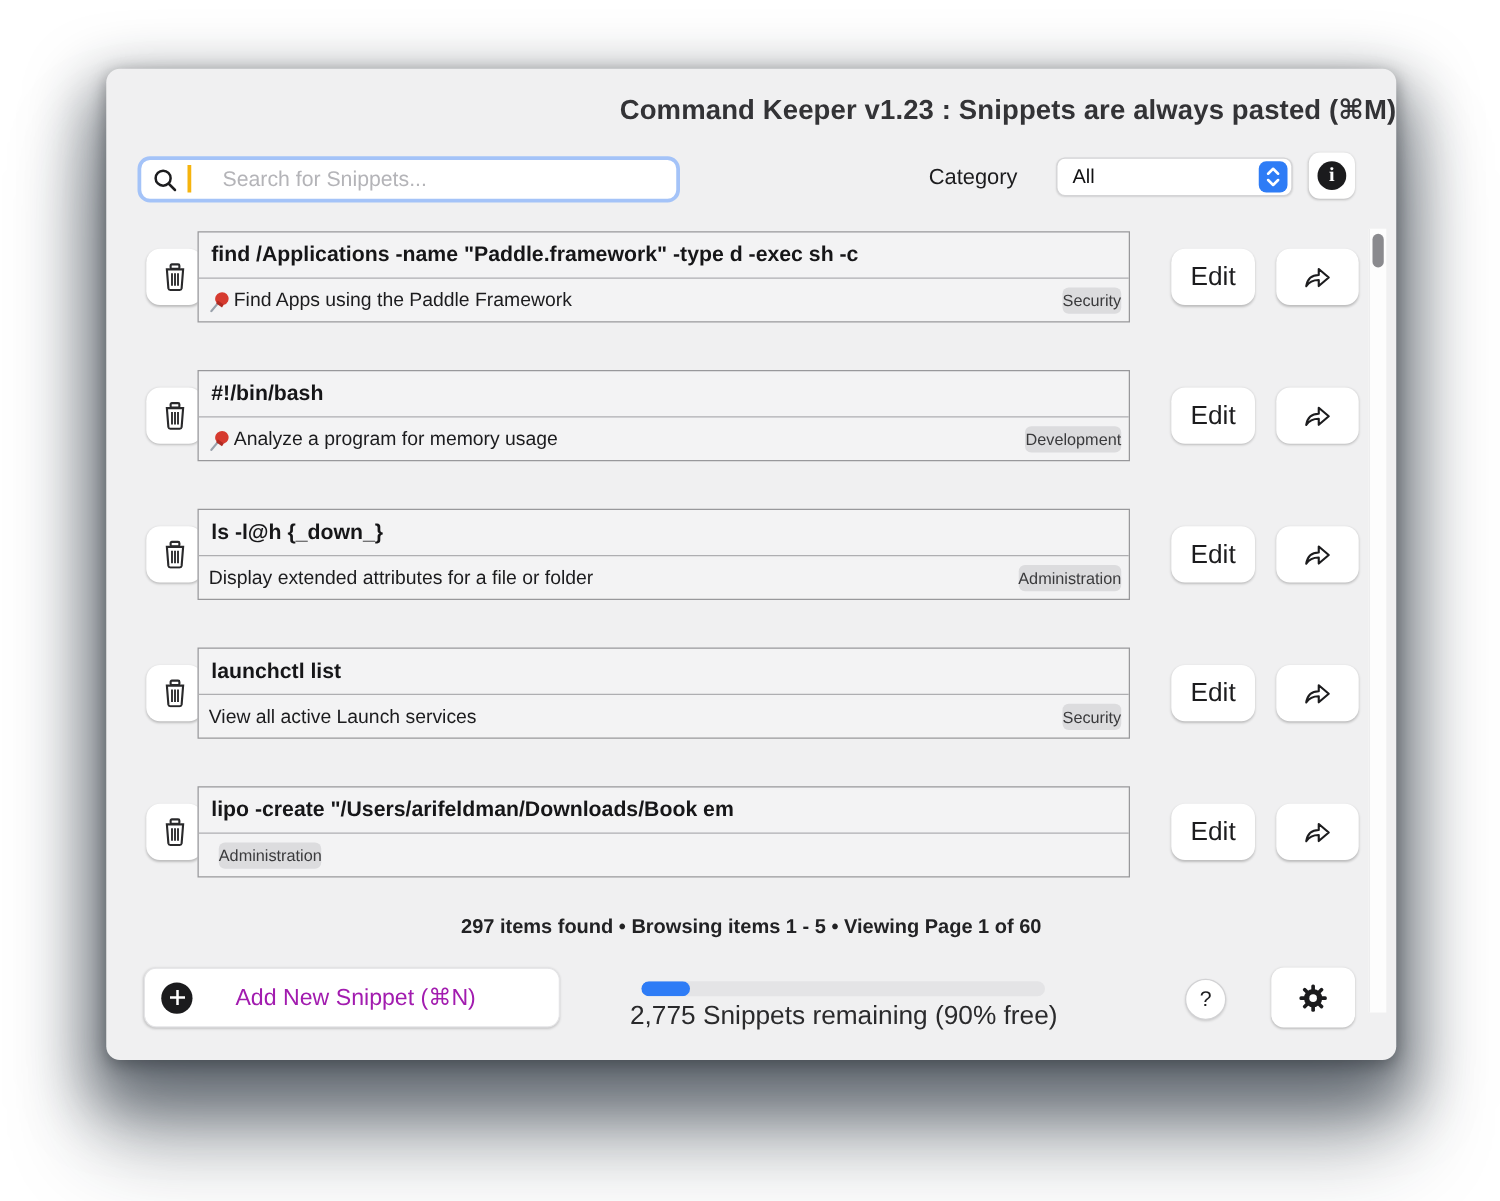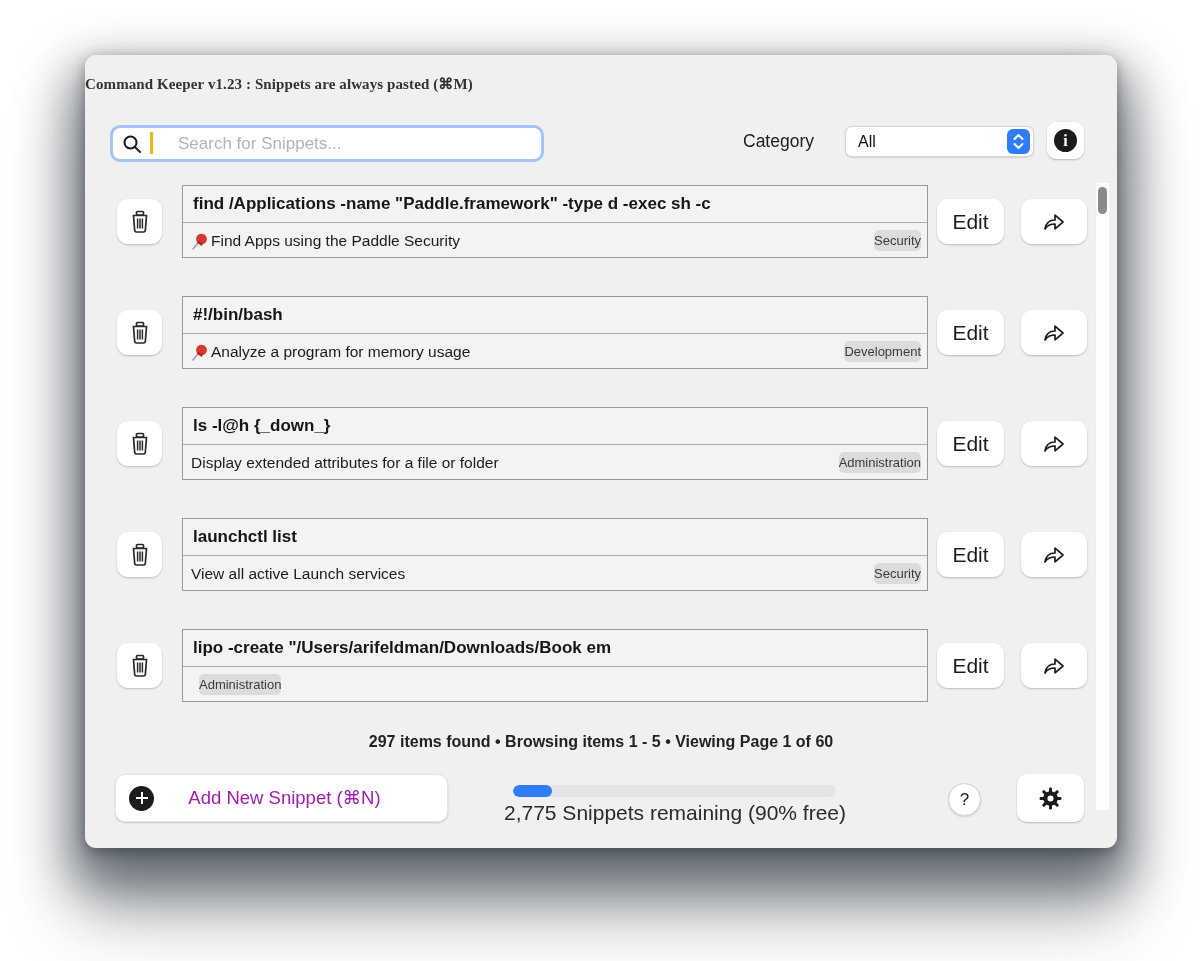--- a/index.html
+++ b/index.html
@@ -6,22 +6,22 @@
   html,body { width:1200px; height:961px; background:#ffffff; overflow:hidden;
     font-family:"Liberation Sans","DejaVu Sans",sans-serif; }
 
   .window {
     position:absolute; left:85px; top:55px; width:1032px; height:793px;
     background:#f0f0f1; border-radius:11px;
     box-shadow:0 24px 48px 14px rgba(22,32,44,.50), 0 4px 14px rgba(0,0,0,.35), 0 60px 70px 6px rgba(30,40,52,.35);
   }
 
   .title {
-    position:absolute; top:20px; left:0; width:100%; text-align:left;
-    font-size:15px; font-weight:bold; color:#333336; letter-spacing:.1px;font-family:Liberation Serif, serif;
+    position:absolute; top:20px; left:0; width:100%; text-align:right;
+    font-size:22px; font-weight:bold; color:#333336; letter-spacing:.1px;
   }
 
   
   .search-wrap {
     position:absolute; left:25px; top:70px; width:434px; height:37px;
     background:#ffffff; border:3.5px solid #a4c3f8; border-radius:10px;
     display:flex; align-items:center;
   }
   .search-wrap .mag { margin-left:9px; flex:0 0 auto; }
   .caret { position:absolute; left:37px; top:4px; width:3px; height:22px; background:#f6b40e; }
@@ -67,21 +67,21 @@
   .trash-btn { left:32px; }
   .share-btn { left:936px; width:66px; }
   .edit-btn {
     position:absolute; left:852px; top:14px; width:67px; height:45px;
     background:#ffffff; border:none; border-radius:11px;
     box-shadow:0 1px 2px rgba(0,0,0,.22); cursor:pointer;
     font-size:21px; color:#1c1c1e;
     font-family:"Liberation Sans","DejaVu Sans",sans-serif;
   }
   .snippet-box {
-    position:absolute; left:97px; top:0; width:746px; height:73px;
+    position:absolute; left:73px; top:0; width:746px; height:73px;
     background:#f3f3f4; border:1px solid #98989b;
   }
   .cmd {
     height:37px; line-height:36px; padding:0 10px;
     font-size:17px; font-weight:bold; color:#161618;
     white-space:nowrap; overflow:hidden; border-bottom:1px solid #aeaeb1;
   }
   .meta { height:35px; display:flex; align-items:center; padding:0 6px 0 8px; }
   .pin { display:flex; margin-right:3px; flex:0 0 auto; }
   .desc { font-size:15.5px; color:#1c1c1e; flex:1; white-space:nowrap; overflow:hidden; }
@@ -189,21 +189,21 @@
     <div class="snippet-box">
       <div class="cmd">find /Applications -name "Paddle.framework" -type d -exec sh -c</div>
       <div class="meta">
         <span class="pin">
           <svg width="17" height="18" viewBox="0 0 17 18">
               <line x1="7" y1="11" x2="2" y2="17" stroke="#9aa2ac" stroke-width="1.6" stroke-linecap="round"></line>
               <ellipse cx="10.5" cy="7" rx="5.4" ry="5.2" fill="#d63a2f" transform="rotate(-20 10.5 7)"></ellipse>
               <path d="M6 10.8 l4.6 3.2 1.4-2.2 -4.8-3.4Z" fill="#b02a22"></path>
             </svg>
         </span>
-        <span class="desc">Find Apps using the Paddle Security</span>
+        <span class="desc">Find Apps using the Paddle Framework</span>
         <span class="badge">Security</span>
       </div>
     </div>
     <button class="edit-btn">Edit</button>
     <button class="icon-btn share-btn">
       <svg width="24" height="20" viewBox="0 0 24 20">
         <path d="M3 17 C4 10.5 8 8 13 8 V3.2 L21 10 L13 16.8 V12 C9 12 5.5 13 3 17 Z" fill="none" stroke="#1c1c1e" stroke-width="1.7" stroke-linejoin="round"></path>
       </svg>
     </button>
   </div>

